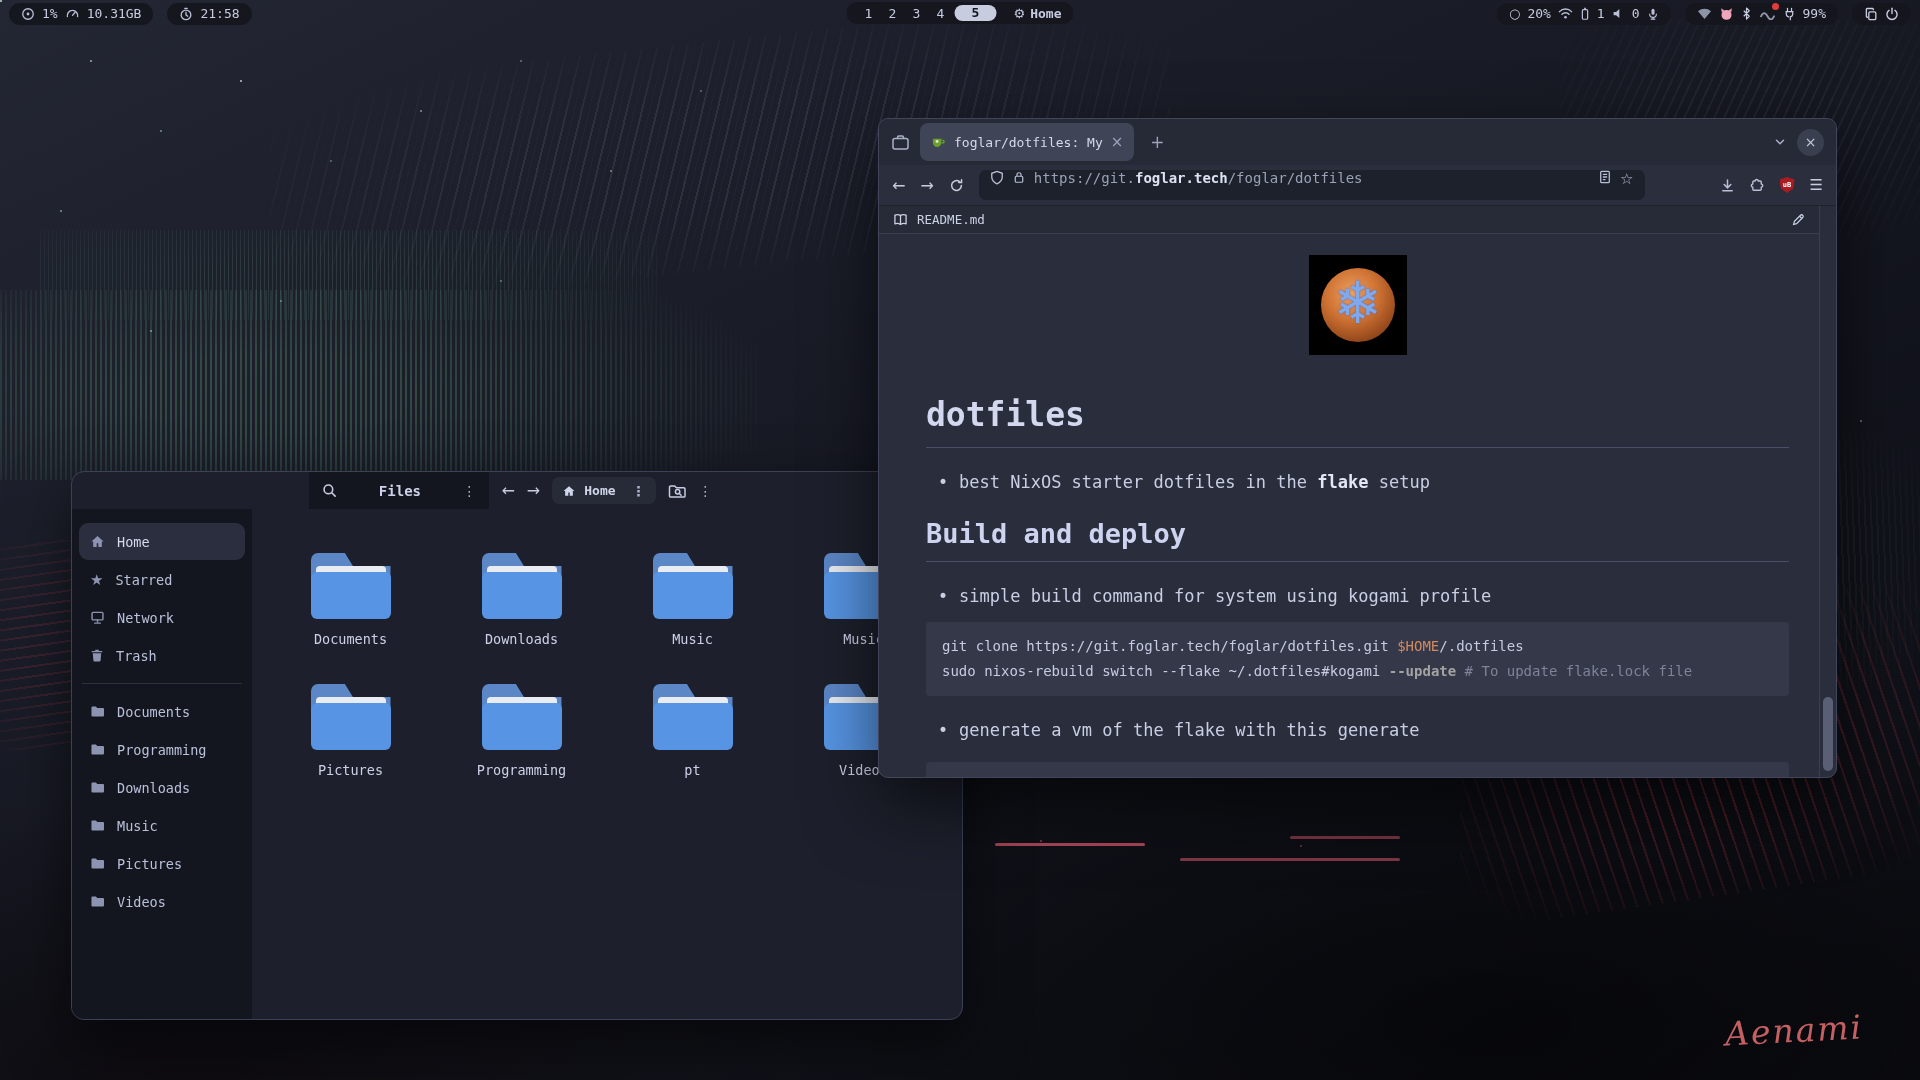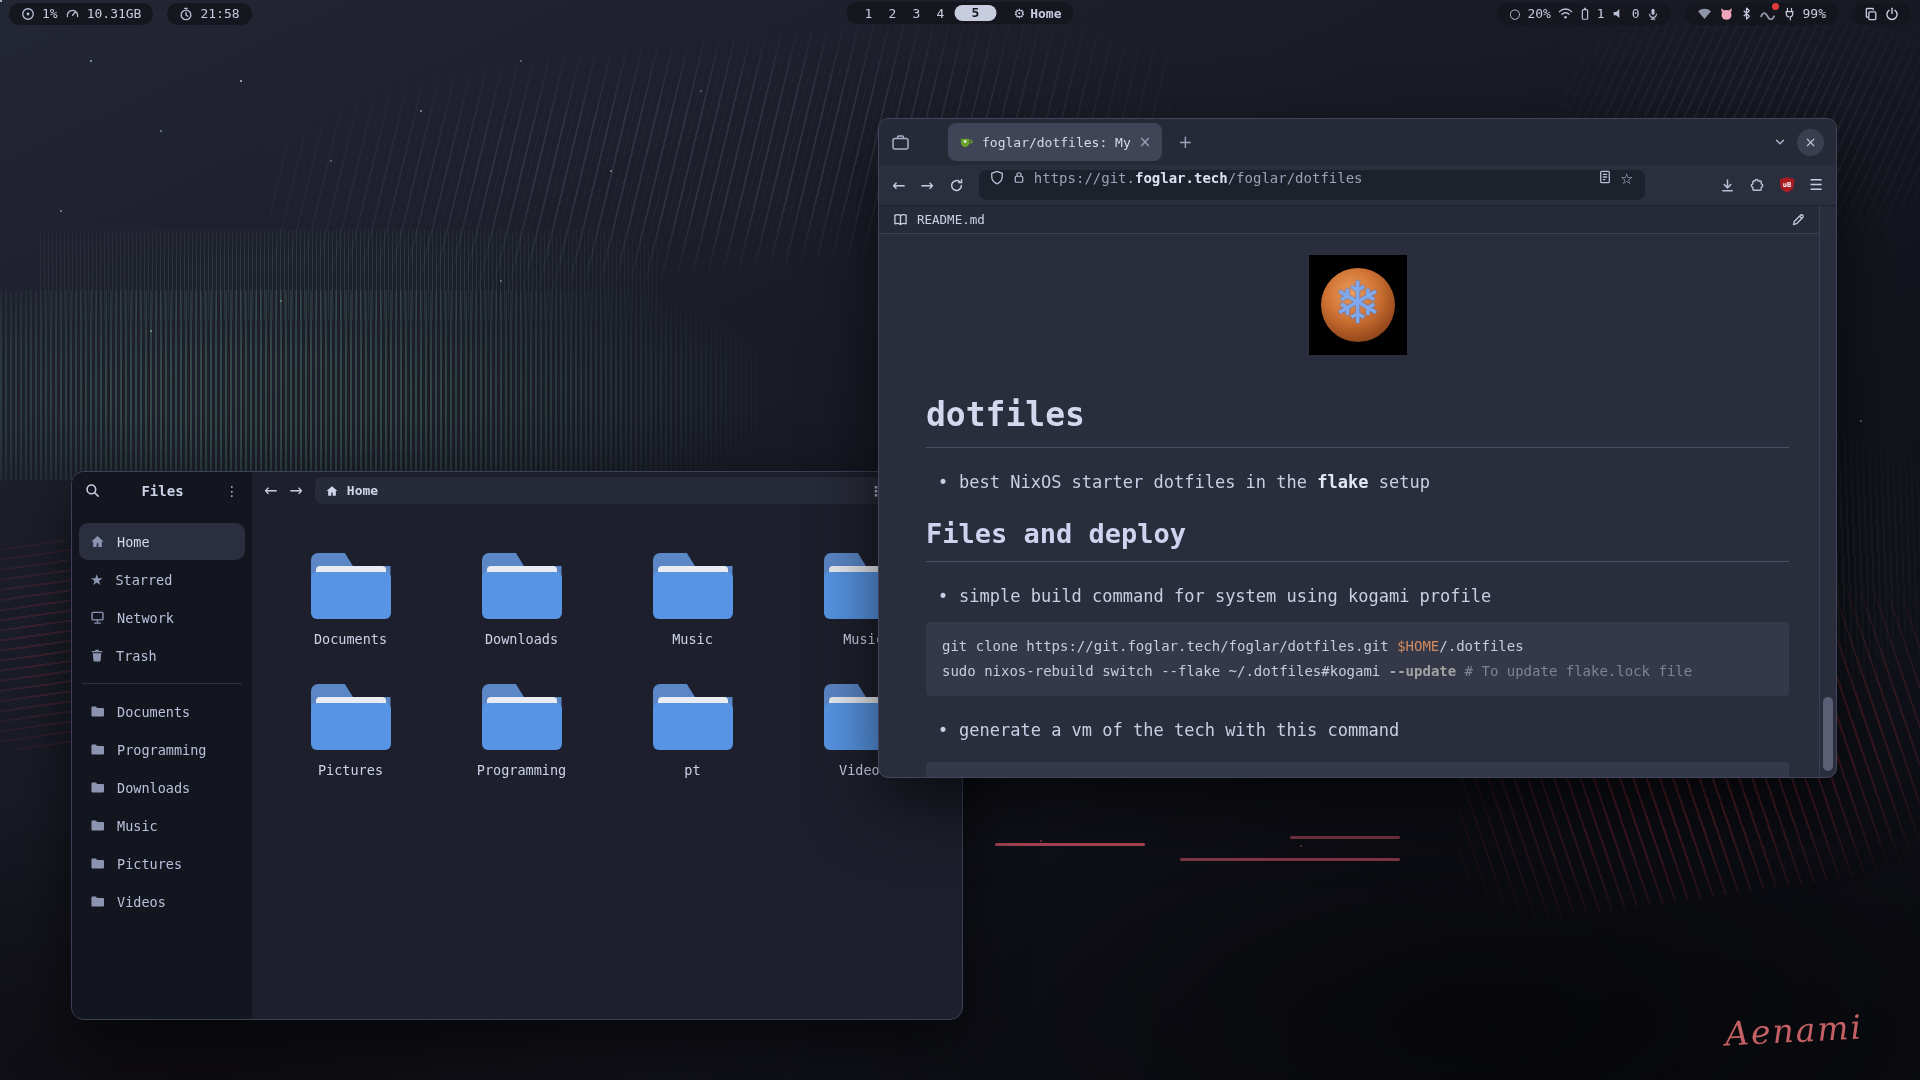--- a/index.html
+++ b/index.html
@@ -87,21 +87,21 @@
   .ublock { width:15px; height:16px; background:#a81c22; color:#fff; font-size:7px; font-weight:bold;
     display:flex; align-items:center; justify-content:center;
     clip-path:polygon(50% 0,100% 16%,91% 72%,50% 100%,9% 72%,0 16%); }
   .tray-dot { position:relative; }
   .tray-dot::after { content:""; position:absolute; right:-3px; top:-4px; width:7px; height:7px;
     border-radius:50%; background:#e23b3b; }
 
   
   .files-window { position:absolute; left:71px; top:471px; width:892px; height:549px;
     background:#1d202c; border:1px solid #3c4157; border-radius:13px; overflow:hidden;
-    box-shadow:0 24px 60px rgba(0,0,0,.55); z-index:10; display:flex; flex-direction:column; }
+    box-shadow:0 24px 60px rgba(0,0,0,.55); z-index:10; display:flex; flex-direction:column;align-items:center; }
   .files-header { height:37px; display:flex; flex-shrink:0; }
   .fh-side { width:180px; background:#14161f; display:flex; align-items:center; padding:0 13px; }
   .fh-side .title { flex:1; text-align:center; font-size:14px; font-weight:bold; color:#cdd2e8; }
   .fh-main { flex:1; background:#1d202c; display:flex; align-items:center; gap:12px; padding:0 12px; }
   .nav-arrow { font-size:16px; color:#c6cbe0; cursor:default; }
   .pathbar { flex:1; height:27px; background:#272b38; border-radius:7px; display:flex; align-items:center;
     gap:8px; padding:0 10px; font-size:13px; color:#d0d5ea; font-weight:bold; }
   .pathbar .spacer { flex:1; }
   .kebab { color:#aab0c8; font-size:14px; }
   .files-body { flex:1; display:flex; min-height:0; }
@@ -121,21 +121,21 @@
   .folder-label { margin-top:12px; font-size:13.5px; color:#ccd1e8; white-space:nowrap; }
 
   
   .browser-window { position:absolute; left:878px; top:118px; width:959px; height:660px;
     background:#2a2e3c; border:1px solid #41465c; border-radius:10px; overflow:hidden;
     box-shadow:0 28px 70px rgba(0,0,0,.6); z-index:20; display:flex; flex-direction:column; }
   .tab-bar { height:46px; background:#262a36; display:flex; align-items:center; gap:10px;
     padding:0 12px; flex-shrink:0; }
   .ffview { color:#aab0c8; }
   .tab { height:38px; background:#3f4456; border-radius:8px; display:flex; align-items:center; gap:8px;
-    padding:12px 11px; min-width:208px;margin-left:28px; }
+    padding:12px 11px; min-width:208px; }
   .tab-title { font-size:13px; color:#d6daeb; white-space:nowrap; }
   .tab-close,.newtab { color:#9ba1b8; font-size:15px; }
   .newtab { margin-left:6px; font-size:17px; }
   .tabbar-spacer { flex:1; }
   .win-close { width:27px; height:27px; border-radius:50%; background:#3a3f50; color:#c6cbe0;
     display:flex; align-items:center; justify-content:center; font-size:14px; }
   .chev { color:#aab0c8; }
   .nav-bar { height:41px; background:#2b2f3d; border-bottom:1px solid #1f222d; display:flex;
     align-items:center; gap:15px; padding:0 13px; flex-shrink:0; }
   .nav-bar .nav-arrow { color:#c6cbe0; }
@@ -607,30 +607,30 @@
         <div class="readme-body">
           <div class="nix-logo">
             <div class="planet"></div>
             <span class="snowflake glyph">❄</span>
           </div>
           <div class="md-h1">dotfiles</div>
           <div class="md-li">
             <span class="b glyph">•</span>
             <span><span>best NixOS starter dotfiles in the </span><span class="md-bold">flake</span><span> setup</span></span>
           </div>
-          <div class="md-h2">Files and deploy</div>
+          <div class="md-h2">Build and deploy</div>
           <div class="md-li">
             <span class="b glyph">•</span>
             <span>simple build command for system using kogami profile</span>
           </div>
           <div class="codeblock"><span>git clone https://git.foglar.tech/foglar/dotfiles.git </span><span class="code-var">$HOME</span><span>/.dotfiles</span>
 <span>sudo nixos-rebuild switch --flake ~/.dotfiles#kogami </span><span class="code-flag">--update</span><span class="code-comment"> # To update flake.lock file</span></div>
           <div class="md-li">
             <span class="b glyph">•</span>
-            <span>generate a vm of the tech with this command</span>
+            <span>generate a vm of the flake with this generate</span>
           </div>
           <div class="codeblock cb2"></div>
         </div>
       </div>
       <div class="scrollbar">
         <div class="scroll-thumb"></div>
       </div>
     </div>
   </div>
 

